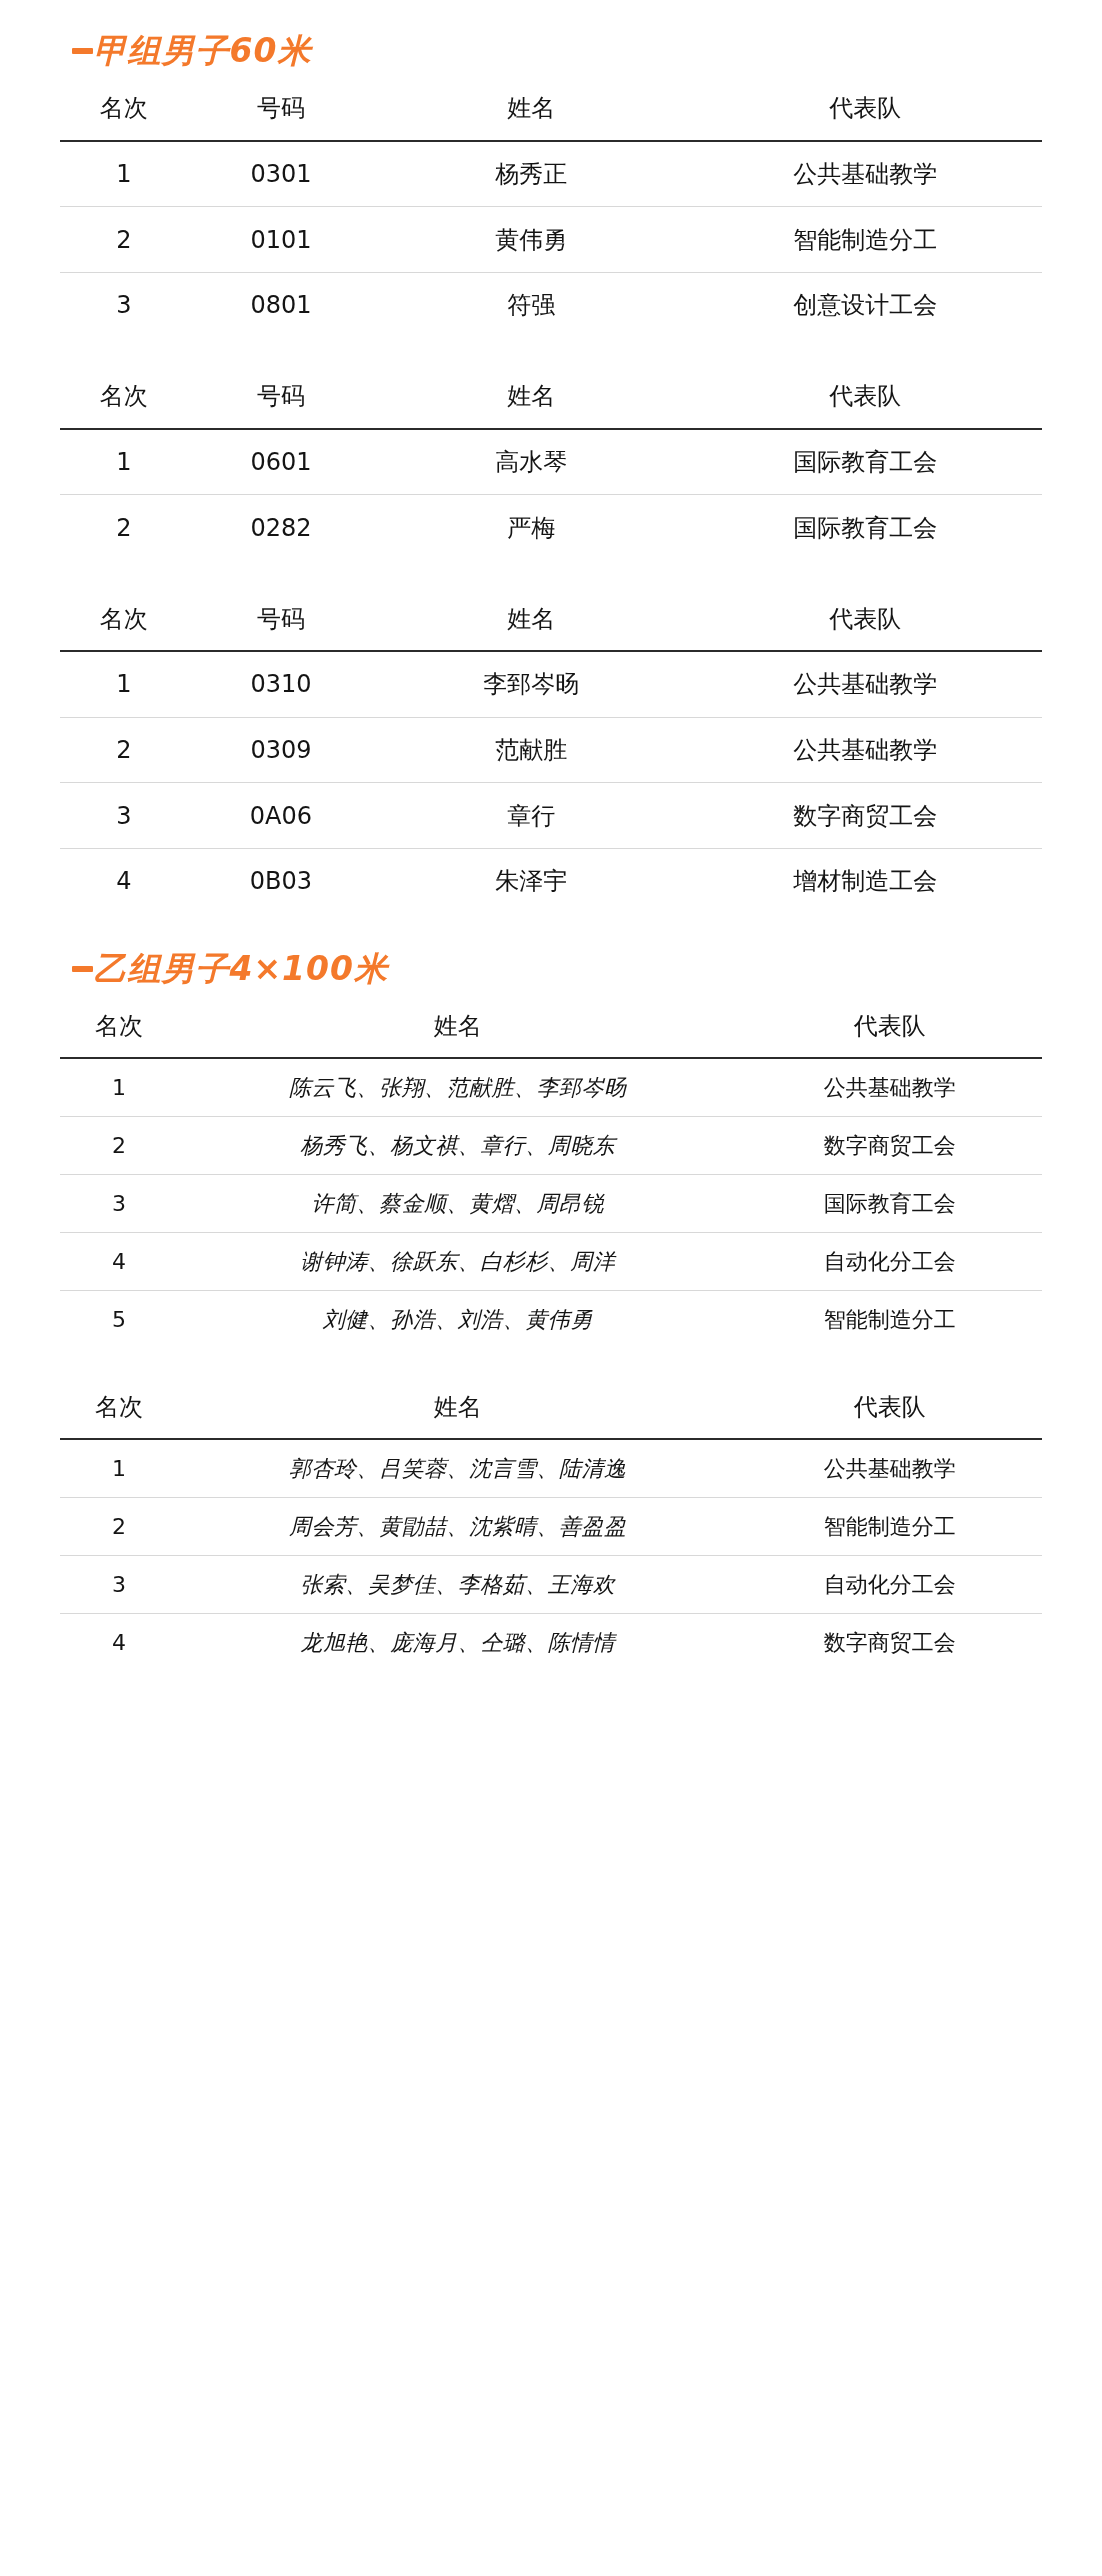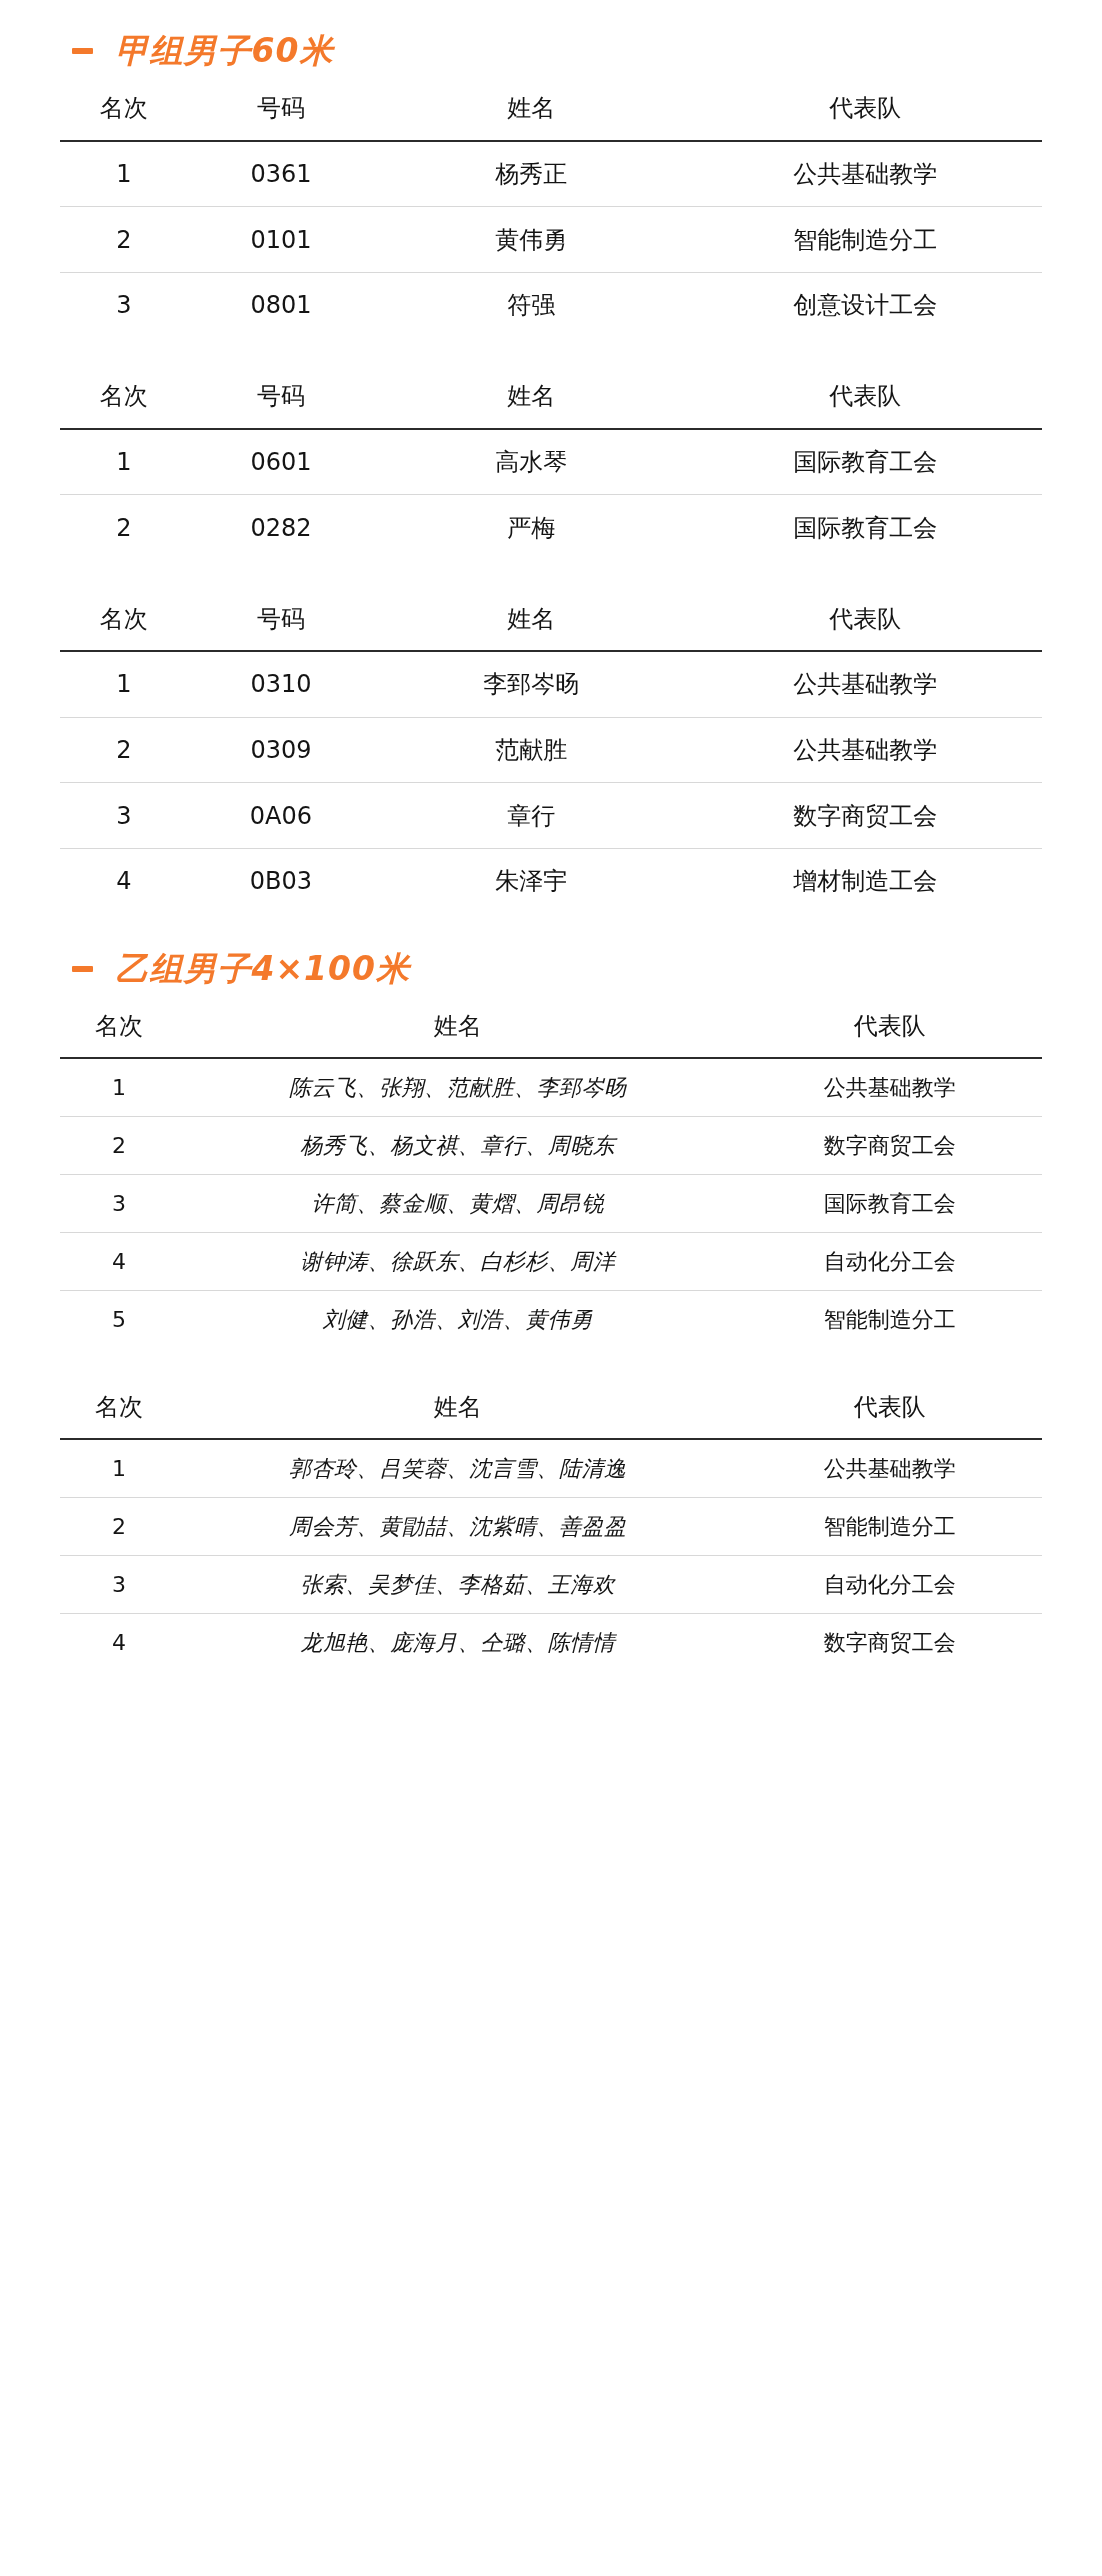--- a/index.html
+++ b/index.html
@@ -18,21 +18,21 @@
     width: 1102px;
     box-sizing: border-box;
     padding: 33px 60px 38px 60px;
   }
   .section {
     margin-bottom: 37px;
   }
   .section-header {
     display: flex;
     align-items: center;
-    gap: 23px;
+    gap: 1px;
     margin: 0 0 17.3px 11.5px;
   }
   .dash {
     display: inline-block;
     width: 21px;
     height: 5.8px;
     background: #F4792B;
     border-radius: 1px;
     flex: 0 0 auto;
   }
@@ -104,21 +104,21 @@
             <tr>
               <th>名次</th>
               <th>号码</th>
               <th>姓名</th>
               <th>代表队</th>
             </tr>
           </thead>
           <tbody>
             <tr>
               <td>1</td>
-              <td>0361</td>
+              <td>0301</td>
               <td>杨秀正</td>
               <td>公共基础教学</td>
             </tr>
             <tr>
               <td>2</td>
               <td>0101</td>
               <td>黄伟勇</td>
               <td>智能制造分工</td>
             </tr>
             <tr>

